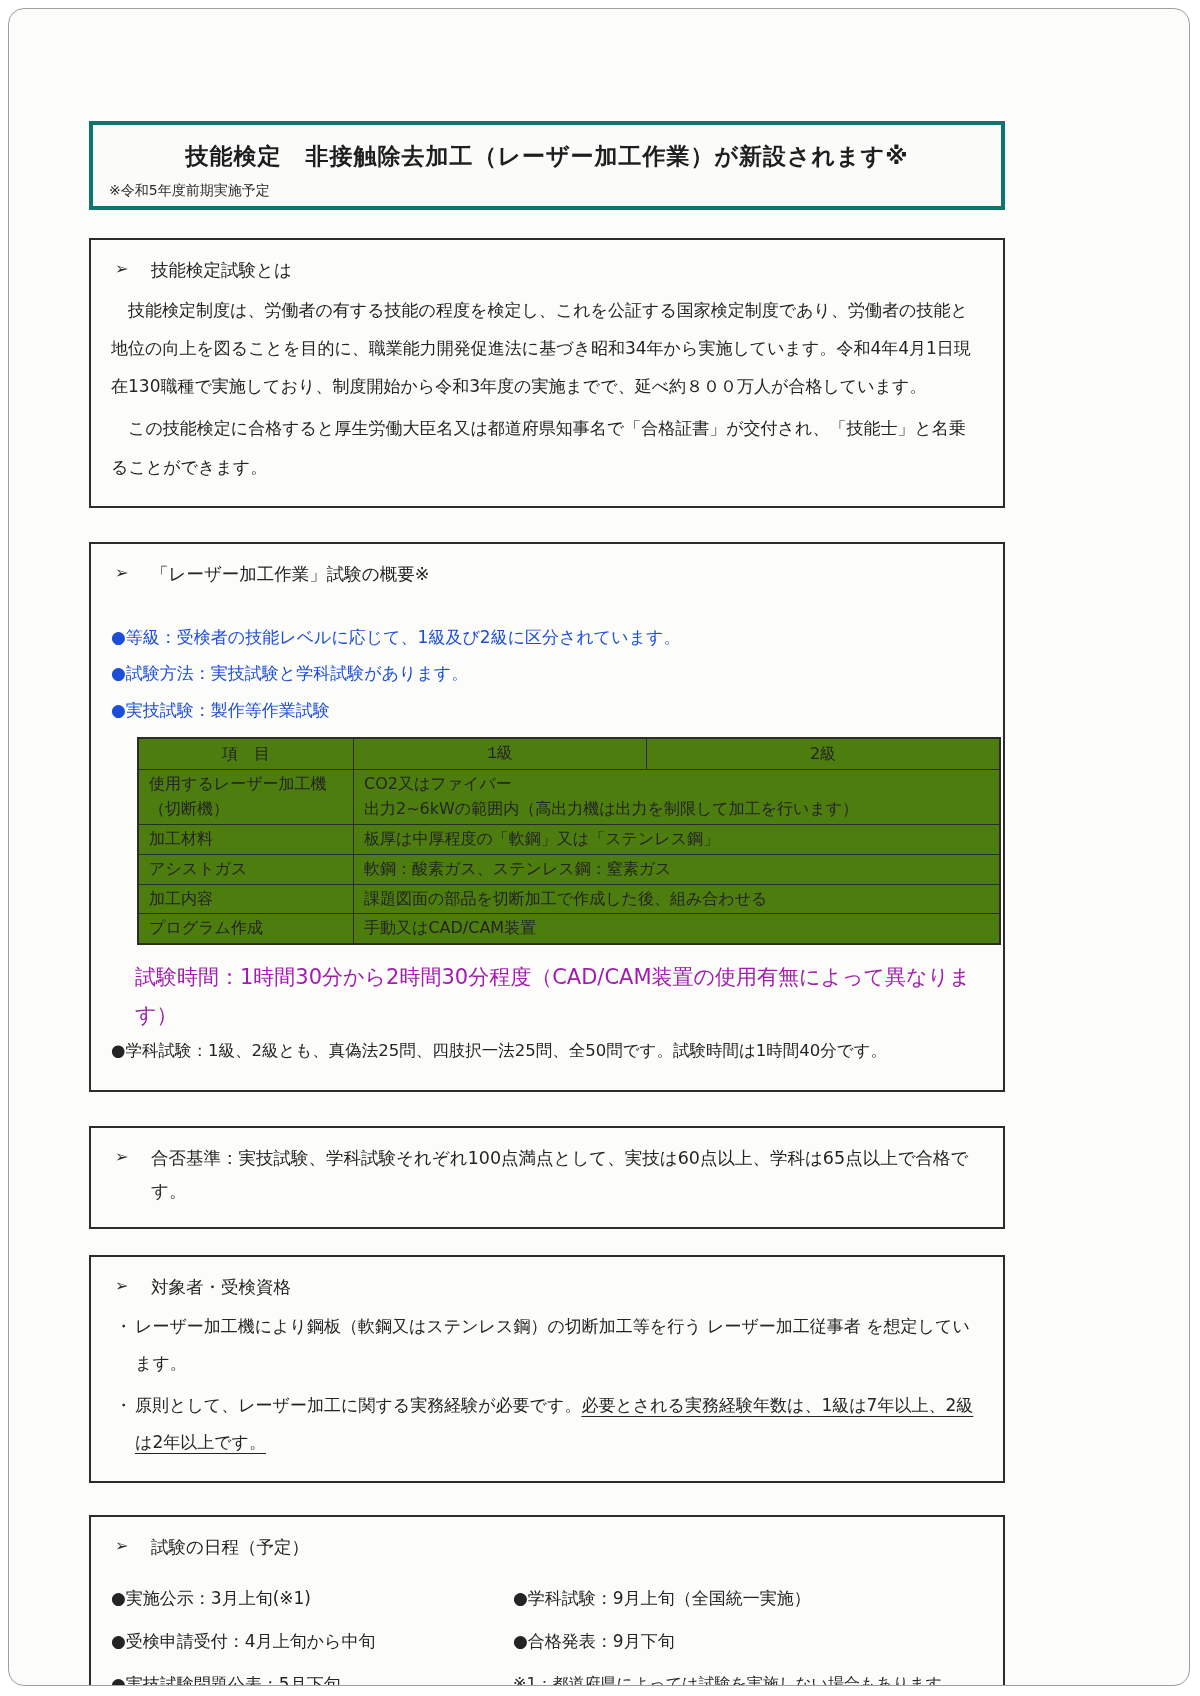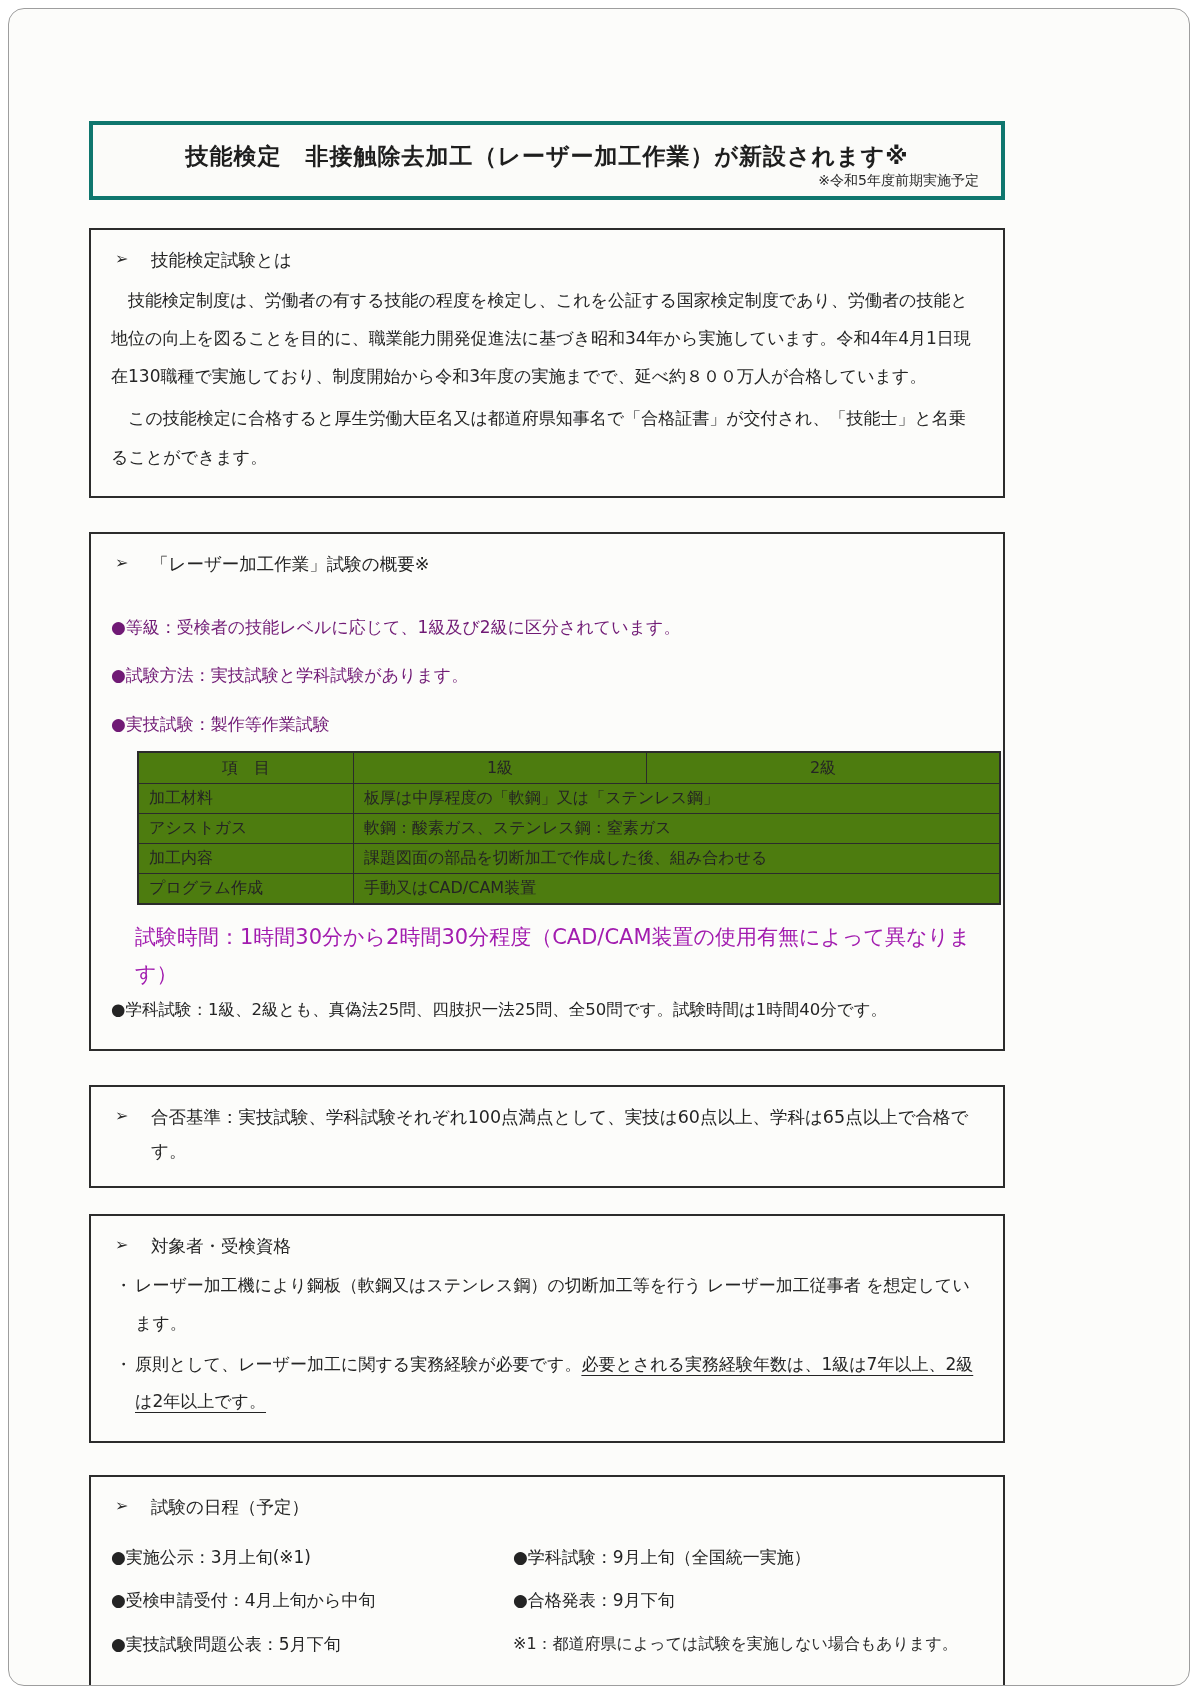--- a/index.html
+++ b/index.html
@@ -18,21 +18,21 @@
   
   .title-box{
     margin-top:112px;border:4px solid #0f766e;background:#fbfbf9;
     padding:16px 16px 6px;box-sizing:border-box;
   }
   .title-box h1{
     margin:0;text-align:center;font-size:23px;font-weight:700;
     letter-spacing:1px;color:#1e1e1e;
   }
   .title-note{
-    text-align:right;font-size:14px;padding-right:6px;
+    text-align:left;font-size:14px;margin-top:10px;padding-right:6px;
     color:#2a2a2a;font-weight:500;
   }
 
   
   .box{
     border:2px solid #2c2c2c;background:#fcfcfa;
     padding:14px 20px 16px;box-sizing:border-box;
   }
   .sec-line{position:relative;padding-left:40px;font-size:17.5px;line-height:1.9;color:#242424;}
   .sec-line .arrow{position:absolute;left:4px;top:0;font-size:16px;color:#2b2b2b;}
@@ -40,32 +40,32 @@
   .box-about{margin-top:28px;padding-bottom:20px;}
   .para{font-size:17px;line-height:2.24;margin:4px 0 0;color:#242424;text-indent:1em;}
 
   .box-overview{margin-top:34px;padding-bottom:24px;}
   .ov-head{display:flex;justify-content:space-between;align-items:flex-start;}
   .ov-head .sec-line{flex:0 0 auto;}
   .ov-note{width:466px;font-size:13.5px;line-height:2.3;color:#2a2a2a;padding-top:2px;}
   .ov-note .nmark{margin-right:14px;}
   .ov-note .nline2{padding-left:3.4em;}
   .bullets{margin-top:28px;}
-  .bullet{font-size:17px;line-height:2.15;color:#701a75;margin-top:12px;}
+  .bullet{font-size:17px;line-height:2.15;color:#1d4ed8;}
 
   table.spec{
     border-collapse:collapse;margin:8px 0 0 26px;width:864px;
     border:2px solid #2b2b2b;background:#4d7c0f;
   }
   table.spec th,table.spec td{
     border:1.6px solid #2b2b2b;font-size:16px;line-height:1.55;
     padding:2px 10px;color:#242424;font-weight:400;text-align:left;
   }
   table.spec th{text-align:center;font-weight:500;padding:3px 10px;}
-  .col-item{width:25%;}.col-l1{width:34%;}.col-l2{width:41%;}
+  .col-item{width:25%;}.col-l1{width:34%;font-family:Liberation Mono, monospace;}.col-l2{width:41%;}
 
   .time-note{margin:14px 0 0 24px;font-size:21px;color:#a21caf;line-height:1.8;}
   .written{font-size:16.5px;color:#242424;line-height:1.9;}
 
   .box-pass{margin-top:34px;padding-bottom:18px;}
 
   .box-elig{margin-top:26px;padding-bottom:20px;}
   .elig-item{position:relative;padding-left:24px;font-size:17px;line-height:2.2;color:#242424;margin-top:4px;}
   .elig-item .dot{position:absolute;left:4px;top:0;}
   .uline{text-decoration:underline;text-underline-offset:5px;}
@@ -113,20 +113,30 @@
       </div>
 
       <table class="spec">
         <tbody>
             <tr>
           <th class="col-item">項　目</th>
           <th class="col-l1">1級</th>
           <th class="col-l2">2級</th>
         </tr>
         <tr>
+          <td>
+            <div>使用するレーザー加工機</div>
+            <div>（切断機）</div>
+          </td>
+          <td colspan="2">
+            <div>CO2又はファイバー</div>
+            <div>出力2~6kWの範囲内（高出力機は出力を制限して加工を行います）</div>
+          </td>
+        </tr>
+        <tr>
           <td>加工材料</td>
           <td colspan="2">板厚は中厚程度の「軟鋼」又は「ステンレス鋼」</td>
         </tr>
         <tr>
           <td>アシストガス</td>
           <td colspan="2">軟鋼：酸素ガス、ステンレス鋼：窒素ガス</td>
         </tr>
         <tr>
           <td>加工内容</td>
           <td colspan="2">課題図面の部品を切断加工で作成した後、組み合わせる</td>

